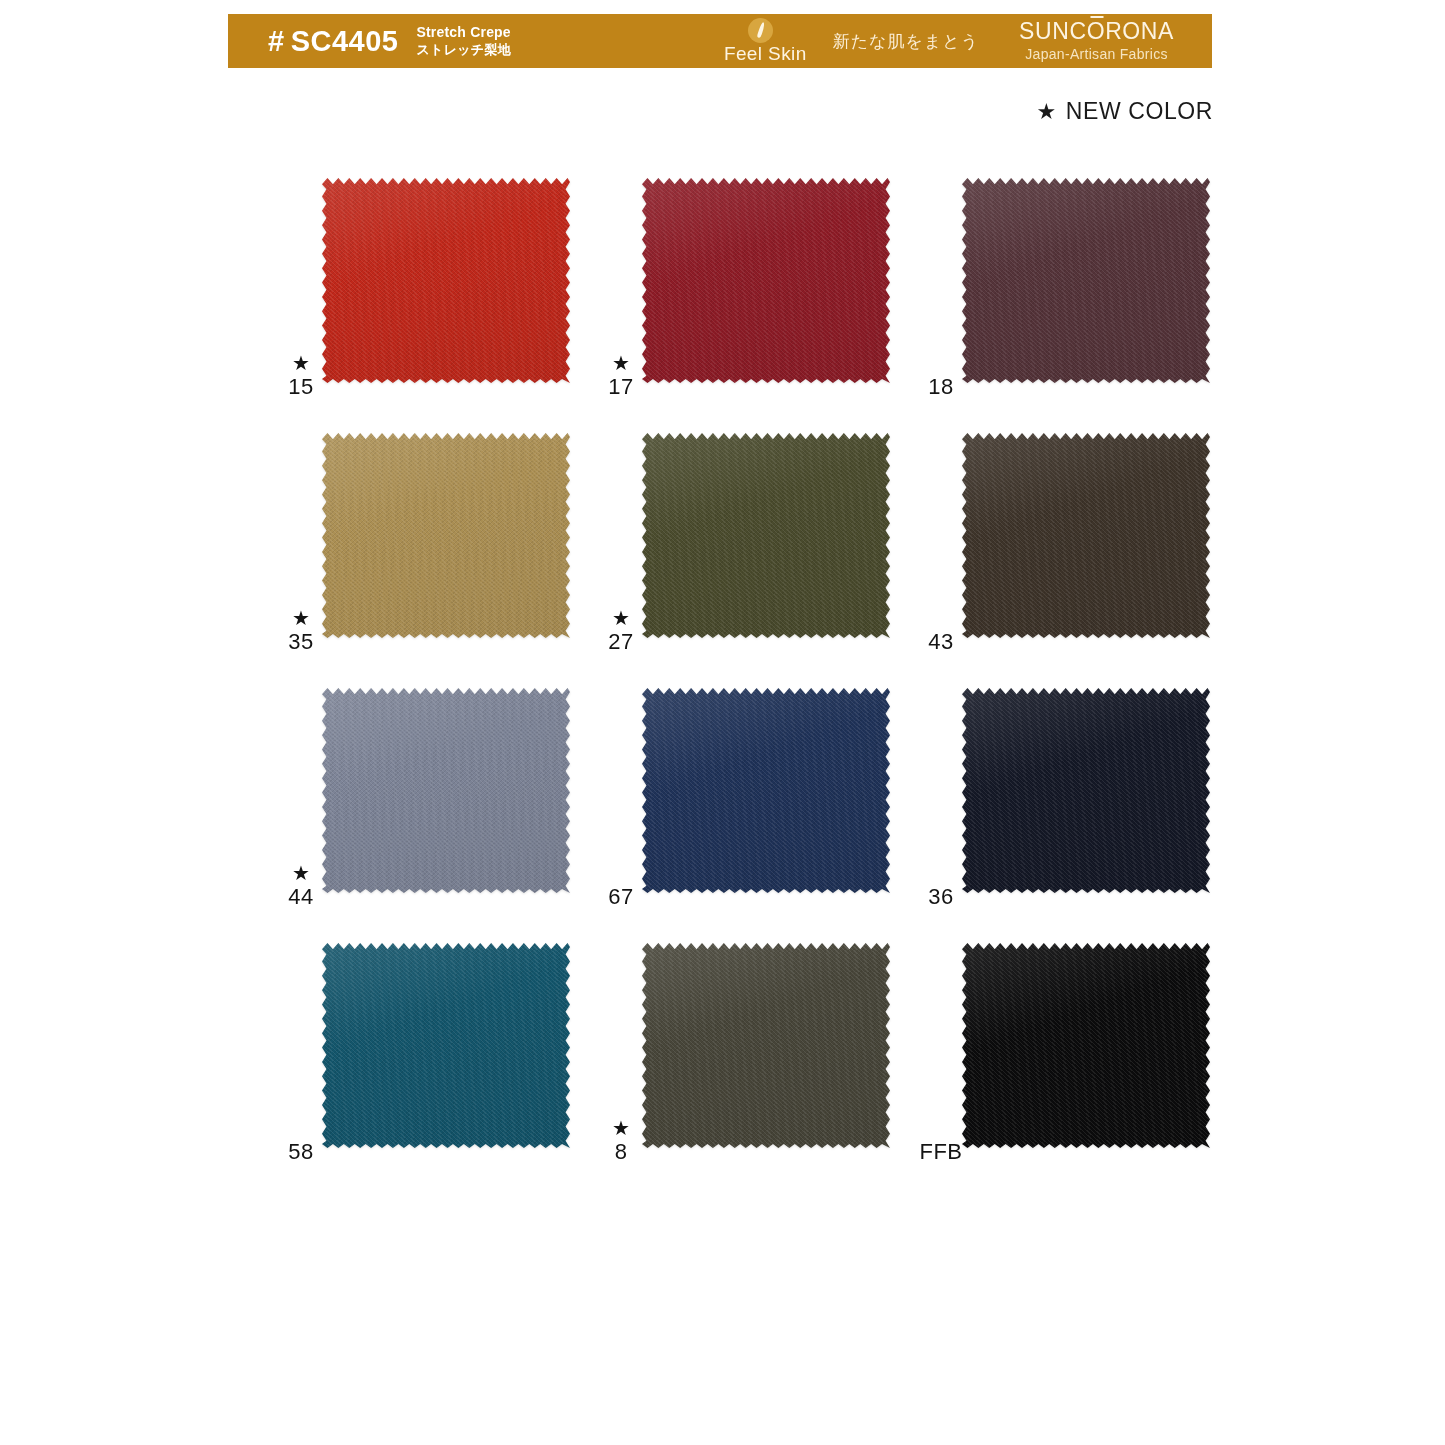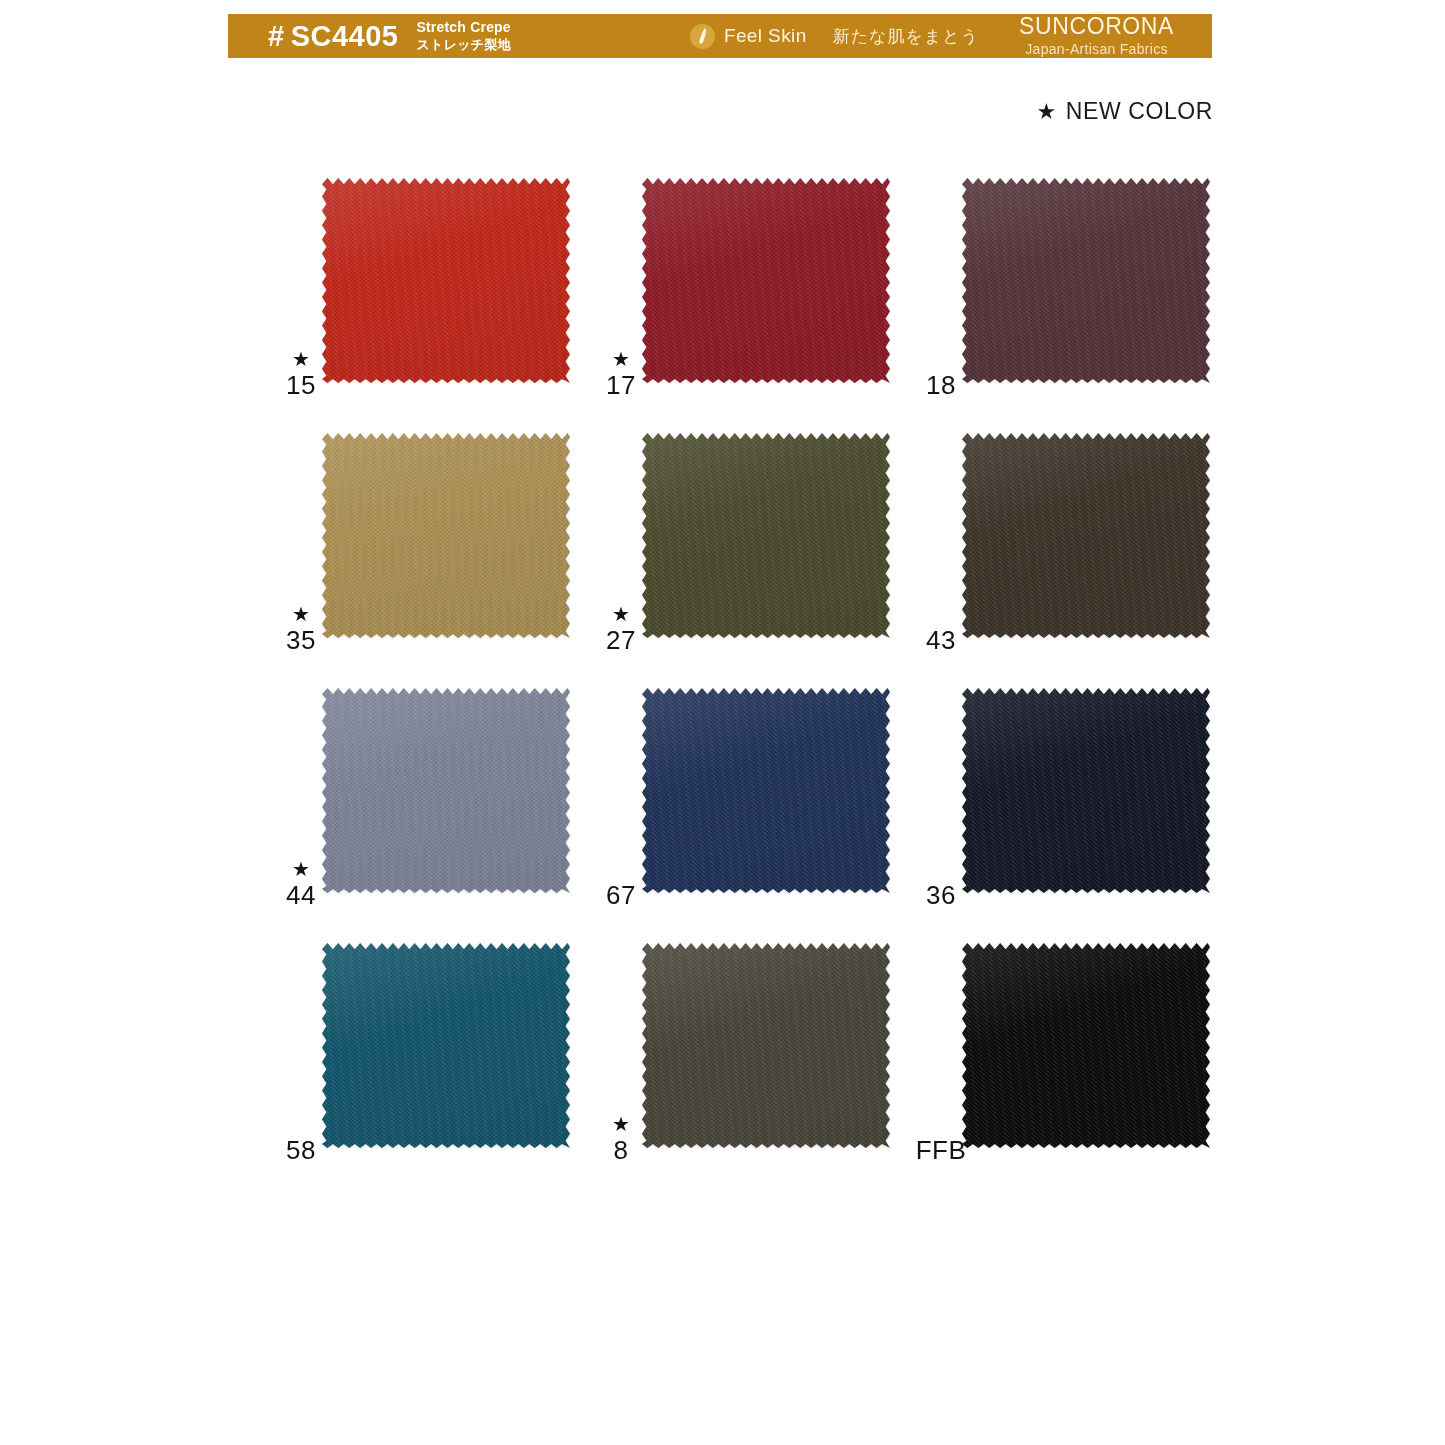--- a/index.html
+++ b/index.html
@@ -14,21 +14,21 @@
     position: relative;
     overflow: hidden;
   }
 
   
   .header-banner {
     position: absolute;
     left: 228px;
     top: 14px;
     width: 984px;
-    height: 44px;
+    height: 54px;
     background: linear-gradient(180deg, #c8911f 0%, #c08418 45%, #b87f16 100%);
     display: flex;
     align-items: center;
     box-sizing: border-box;
     padding: 0 18px 0 40px;
   }
   .hdr-code {
     color: #ffffff;
     font-size: 29px;
     font-weight: bold;
@@ -60,20 +60,21 @@
     letter-spacing: 0.3px;
     white-space: nowrap;
     margin-top: 2px;
   }
   .hdr-spacer { flex: 1 1 auto; }
 
   .feelskin-group {
     display: flex;
     align-items: center;
     margin-right: 26px;
+    flex-direction: column;
   }
   .feelskin-badge {
     width: 25px;
     height: 25px;
     border-radius: 50%;
     background: #d8a63f;
     position: relative;
     margin-right: 9px;
     flex: 0 0 auto;
     overflow: hidden;
@@ -179,21 +180,21 @@
     line-height: 1;
   }
   .swatch-label .star {
     font-size: 20px;
     color: #141414;
     line-height: 1;
     margin-bottom: 3px;
   }
   .swatch-label .star.hidden { visibility: hidden; }
   .swatch-label .code {
-    font-size: 26px;
+    font-size: 22px;
     color: #141414;
     line-height: 1;
     letter-spacing: 0.5px;
   }
   .swatch-label.no-star .code { }
 
   .swatch-chip {
     position: absolute;
     left: 44px;
     top: 8px;

